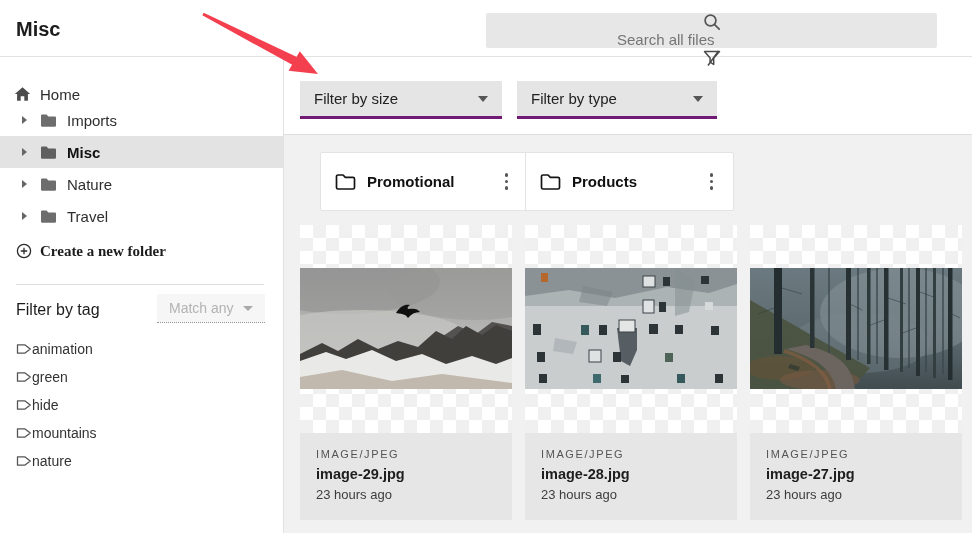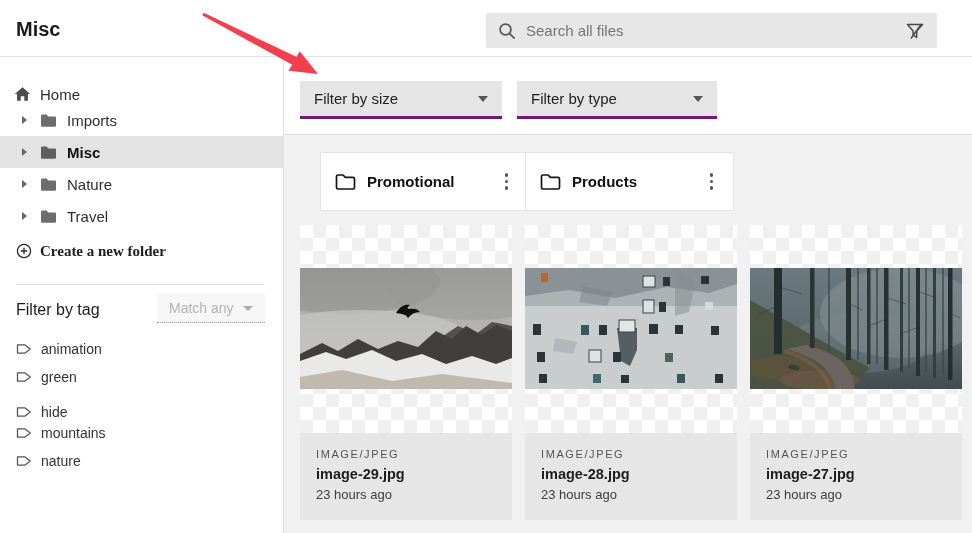--- a/index.html
+++ b/index.html
@@ -2,41 +2,41 @@
 <html><head>
 <meta charset="utf-8">
 <style>
   * { margin:0; padding:0; box-sizing:border-box; }
   html,body { width:972px; height:533px; overflow:hidden; }
   body { font-family:"Liberation Sans","DejaVu Sans",sans-serif; background:#fff; position:relative; color:#222; }
 
   
   .header { position:absolute; left:0; top:0; width:972px; height:57px; background:#fff; border-bottom:1px solid #e2e2e2; z-index:2; }
   .page-title { position:absolute; left:16px; top:18px; font-size:20px; font-weight:600; color:#1c1c1c; }
-  .searchbar { position:absolute; left:486px; top:13px; width:451px; height:35px; background:#e7e7e7; border-radius:2px; display:flex; align-items:center; padding:0 12px; }
+  .searchbar { position:absolute; left:486px; top:13px; width:451px; height:35px; background:#e7e7e7; border-radius:2px; display:flex; align-items:center; padding:0 12px;flex-direction:column; }
   .searchbar input { flex:1; border:none; outline:none; background:transparent; font-size:15px; color:#333; margin-left:10px; font-family:inherit; }
   .searchbar input::placeholder { color:#757575; opacity:1; }
   .icon { display:inline-flex; align-items:center; justify-content:center; flex:0 0 auto; }
 
   
   .sidebar { position:absolute; left:0; top:58px; width:284px; height:475px; background:#fff; border-right:1px solid #e2e2e2; }
   .nav-row { position:absolute; left:0; width:283px; height:32px; display:flex; align-items:center; font-size:15px; color:#2e2e2e; cursor:pointer; }
   .nav-row .caret-right { width:0; height:0; border-top:4px solid transparent; border-bottom:4px solid transparent; border-left:5px solid #666; margin-left:22px; }
   .nav-row .folder-glyph { margin-left:13px; }
   .nav-row .lbl { margin-left:10px; }
   .nav-row.selected { background:#e3e3e3; font-weight:bold; color:#111; }
   .home-row .lbl { margin-left:9px; }
   .create-row { font-weight:bold; color:#1d1d1d; }
   .create-row .lbl { margin-left:8px; }
   .side-divider { position:absolute; left:16px; top:226px; width:248px; height:1px; background:#ddd; }
   .tagfilter-heading { position:absolute; left:16px; top:243px; font-size:16px; color:#1c1c1c; }
   .match-any { position:absolute; left:157px; top:236px; width:108px; height:29px; background:#f6f6f6; border-bottom:1px dotted #999; display:flex; align-items:center; padding:0 12px; font-size:14px; color:#b3b3b3; cursor:pointer; }
   .match-any .caret-down { margin-left:auto; width:0; height:0; border-left:5px solid transparent; border-right:5px solid transparent; border-top:5px solid #a9a9a9; }
   .tag-row { position:absolute; left:16px; width:250px; height:28px; display:flex; align-items:center; font-size:14px; color:#333; cursor:pointer; }
-  .tag-row .lbl { margin-left:9px; }
+  .tag-row .lbl { }
 
   
   .main { position:absolute; left:284px; top:58px; width:688px; height:475px; background:#fff; }
   .dropdown { position:absolute; top:23px; height:38px; background:#e5e5e5; border-bottom:3px solid #701a75; display:flex; align-items:center; padding:0 14px; font-size:15px; color:#222; cursor:pointer; }
   .dropdown .caret-down { margin-left:auto; width:0; height:0; border-left:5px solid transparent; border-right:5px solid transparent; border-top:6px solid #555; }
   .dd-size { left:16px; width:202px; }
   .dd-type { left:233px; width:200px; }
   .main-divider { position:absolute; left:0; top:76px; width:688px; height:1px; background:#ddd; }
   .content { position:absolute; left:0; top:77px; width:688px; height:398px; background:#f1f1f1; }
 
@@ -161,21 +161,21 @@
     <span class="lbl">animation</span>
   </div>
   <div class="tag-row" style="top:305px;">
     <span class="icon">
         <svg width="16" height="14" viewBox="0 0 16 14">
           <path d="M1.5,2.8 h7.2 l5.6,4.2 -5.6,4.2 H1.5 Z" fill="none" stroke="#555" stroke-width="1.3" stroke-linejoin="round"></path>
         </svg>
       </span>
     <span class="lbl">green</span>
   </div>
-  <div class="tag-row" style="top:340px;text-align:right;">
+  <div class="tag-row" style="top:333px;text-align:right;">
     <span class="icon">
         <svg width="16" height="14" viewBox="0 0 16 14">
           <path d="M1.5,2.8 h7.2 l5.6,4.2 -5.6,4.2 H1.5 Z" fill="none" stroke="#555" stroke-width="1.3" stroke-linejoin="round"></path>
         </svg>
       </span>
     <span class="lbl">hide</span>
   </div>
   <div class="tag-row" style="top:361px;">
     <span class="icon">
         <svg width="16" height="14" viewBox="0 0 16 14">

